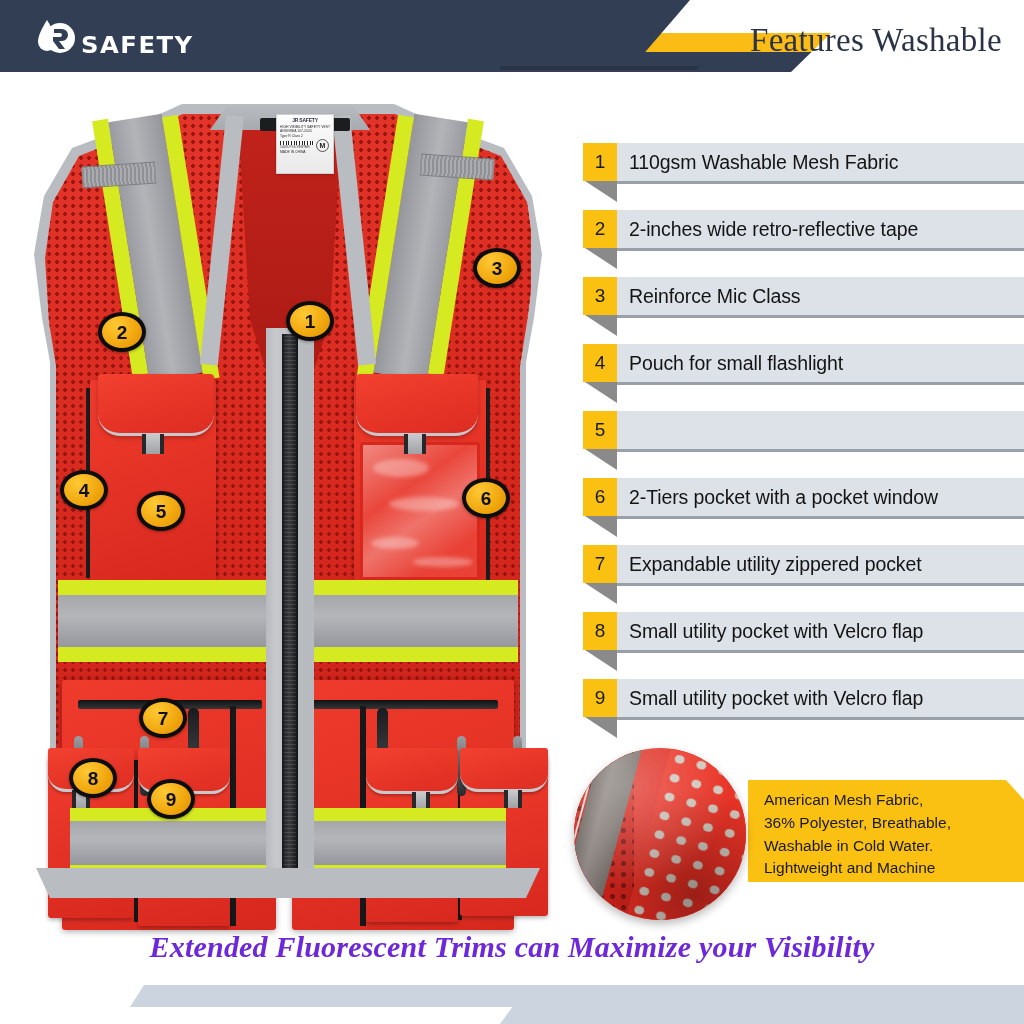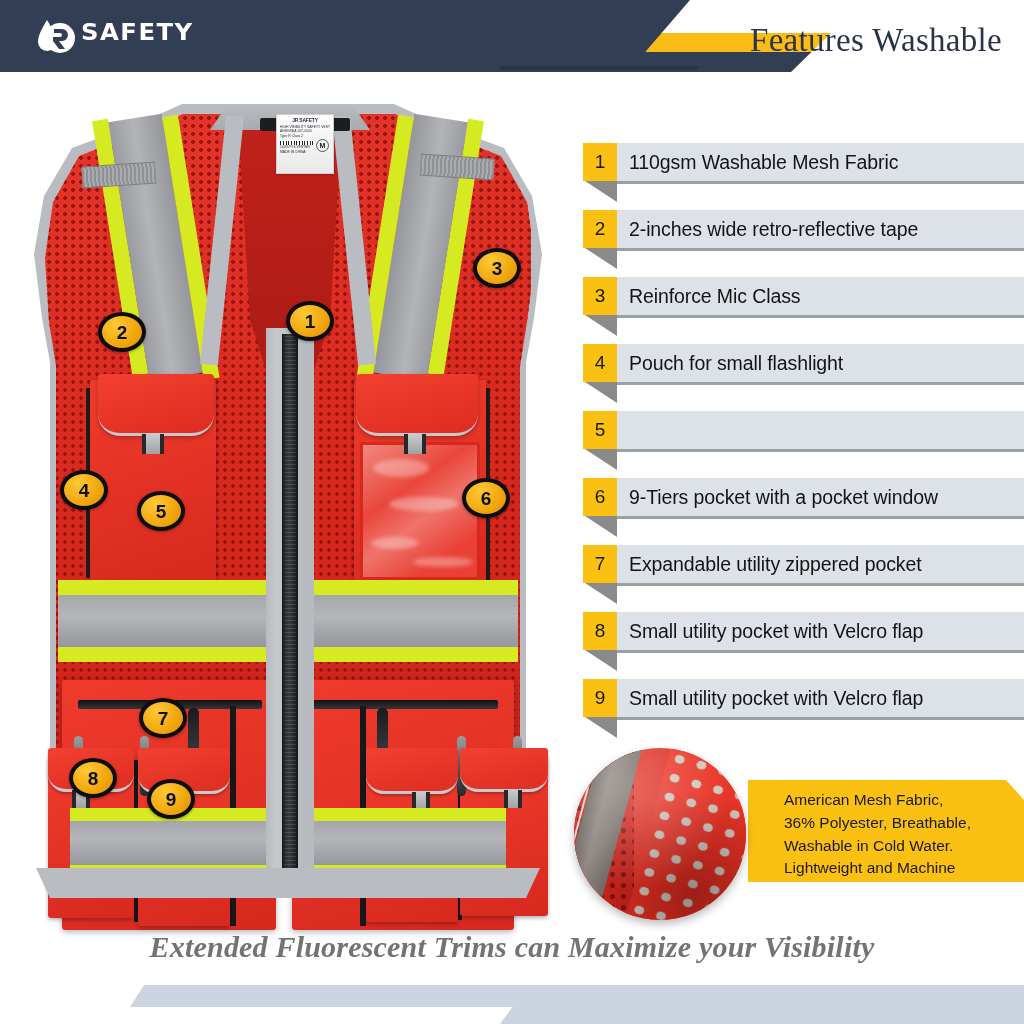--- a/index.html
+++ b/index.html
@@ -27,21 +27,21 @@
     position: absolute; left: 0; top: 0; width: 760px; height: 72px;
     background: #313e54;
     clip-path: polygon(0 0, 690px 0, 628px 72px, 0 72px);
   }
   .hdr-white-wedge {
     position: absolute; left: 790px; top: 32px; width: 234px; height: 41px;
     background: #ffffff;
     clip-path: polygon(42px 0, 234px 0, 234px 41px, 0 41px);
   }
 
-  .logo-wrap { position: absolute; left: 34px; top: 16px; display: flex; align-items: flex-start; height: 44px; }
+  .logo-wrap { position: absolute; left: 34px; top: 16px; display: flex; align-items: flex-end; height: 44px; }
   .logo-mark { position: relative; width: 44px; height: 44px; }
   .logo-mark svg { display: block; }
   .logo-word {
     margin-left: 3px; color: #ffffff; font-size: 27px; font-weight: bold;
     letter-spacing: 1.5px; font-family: "DejaVu Sans", sans-serif;
     transform: scaleY(0.86); font-stretch: condensed;
   }
 
   .hdr-title {
     position: absolute; right: 22px; top: 22px;
@@ -80,21 +80,21 @@
     background: #8a8a8a;
     clip-path: polygon(0 0, 32px 0, 32px 21px, 0 0);
   }
 
   
   .fabric-callout { position: absolute; left: 566px; top: 738px; width: 458px; height: 190px; }
   .fabric-banner {
     position: absolute; left: 182px; top: 42px; width: 276px; height: 102px;
     background: #fbc112;
     clip-path: polygon(0 0, 258px 0, 276px 20px, 276px 102px, 0 102px);
-    padding: 9px 0 0 36px;
+    padding: 9px 0 0 16px;
   }
   .fabric-line { font-size: 15.5px; color: #1a1a1a; line-height: 1.47; white-space: nowrap; }
   .fabric-circle {
     position: absolute; left: 8px; top: 10px; width: 172px; height: 172px;
     border-radius: 50%; overflow: hidden;
     box-shadow: 0 4px 10px rgba(0,0,0,0.28);
     background: #e03025;
   }
   .fc-mesh-l {
     position: absolute; left: 0; top: 0; width: 60px; height: 172px;
@@ -121,21 +121,21 @@
   .fc-gloss {
     position: absolute; inset: 0; border-radius: 50%;
     background: radial-gradient(circle at 32% 22%, rgba(255,255,255,0.28), rgba(255,255,255,0) 58%),
                 radial-gradient(circle at 70% 85%, rgba(0,0,0,0.3), rgba(0,0,0,0) 55%);
   }
 
   
   .tagline {
     position: absolute; left: 0; top: 930px; width: 1024px; text-align: center;
     font-family: "Liberation Serif", serif;
-    font-style: italic; font-weight: bold; font-size: 30px; color: #737373;
+    font-style: italic; font-weight: bold; font-size: 30px; color: #6d28d9;
     letter-spacing: 0.2px;
   }
   .footer-band-a {
     position: absolute; left: 130px; top: 985px; width: 894px; height: 22px;
     background: #ccd4e0;
     clip-path: polygon(14px 0, 894px 0, 894px 22px, 0 22px);
   }
   .footer-band-b {
     position: absolute; left: 500px; top: 1002px; width: 524px; height: 22px;
     background: #ccd4e0;
@@ -537,21 +537,21 @@
       <div class="frow">
         <div class="frow-bar">
           <div class="frow-num">5</div>
         </div>
         <div class="frow-underline"></div>
         <div class="frow-tab"></div>
       </div>
       <div class="frow">
         <div class="frow-bar">
           <div class="frow-num">6</div>
-          <div class="frow-txt">9-Tiers pocket with a pocket window</div>
+          <div class="frow-txt">2-Tiers pocket with a pocket window</div>
         </div>
         <div class="frow-underline"></div>
         <div class="frow-tab"></div>
       </div>
       <div class="frow">
         <div class="frow-bar">
           <div class="frow-num">7</div>
           <div class="frow-txt">Expandable utility zippered pocket</div>
         </div>
         <div class="frow-underline"></div>

